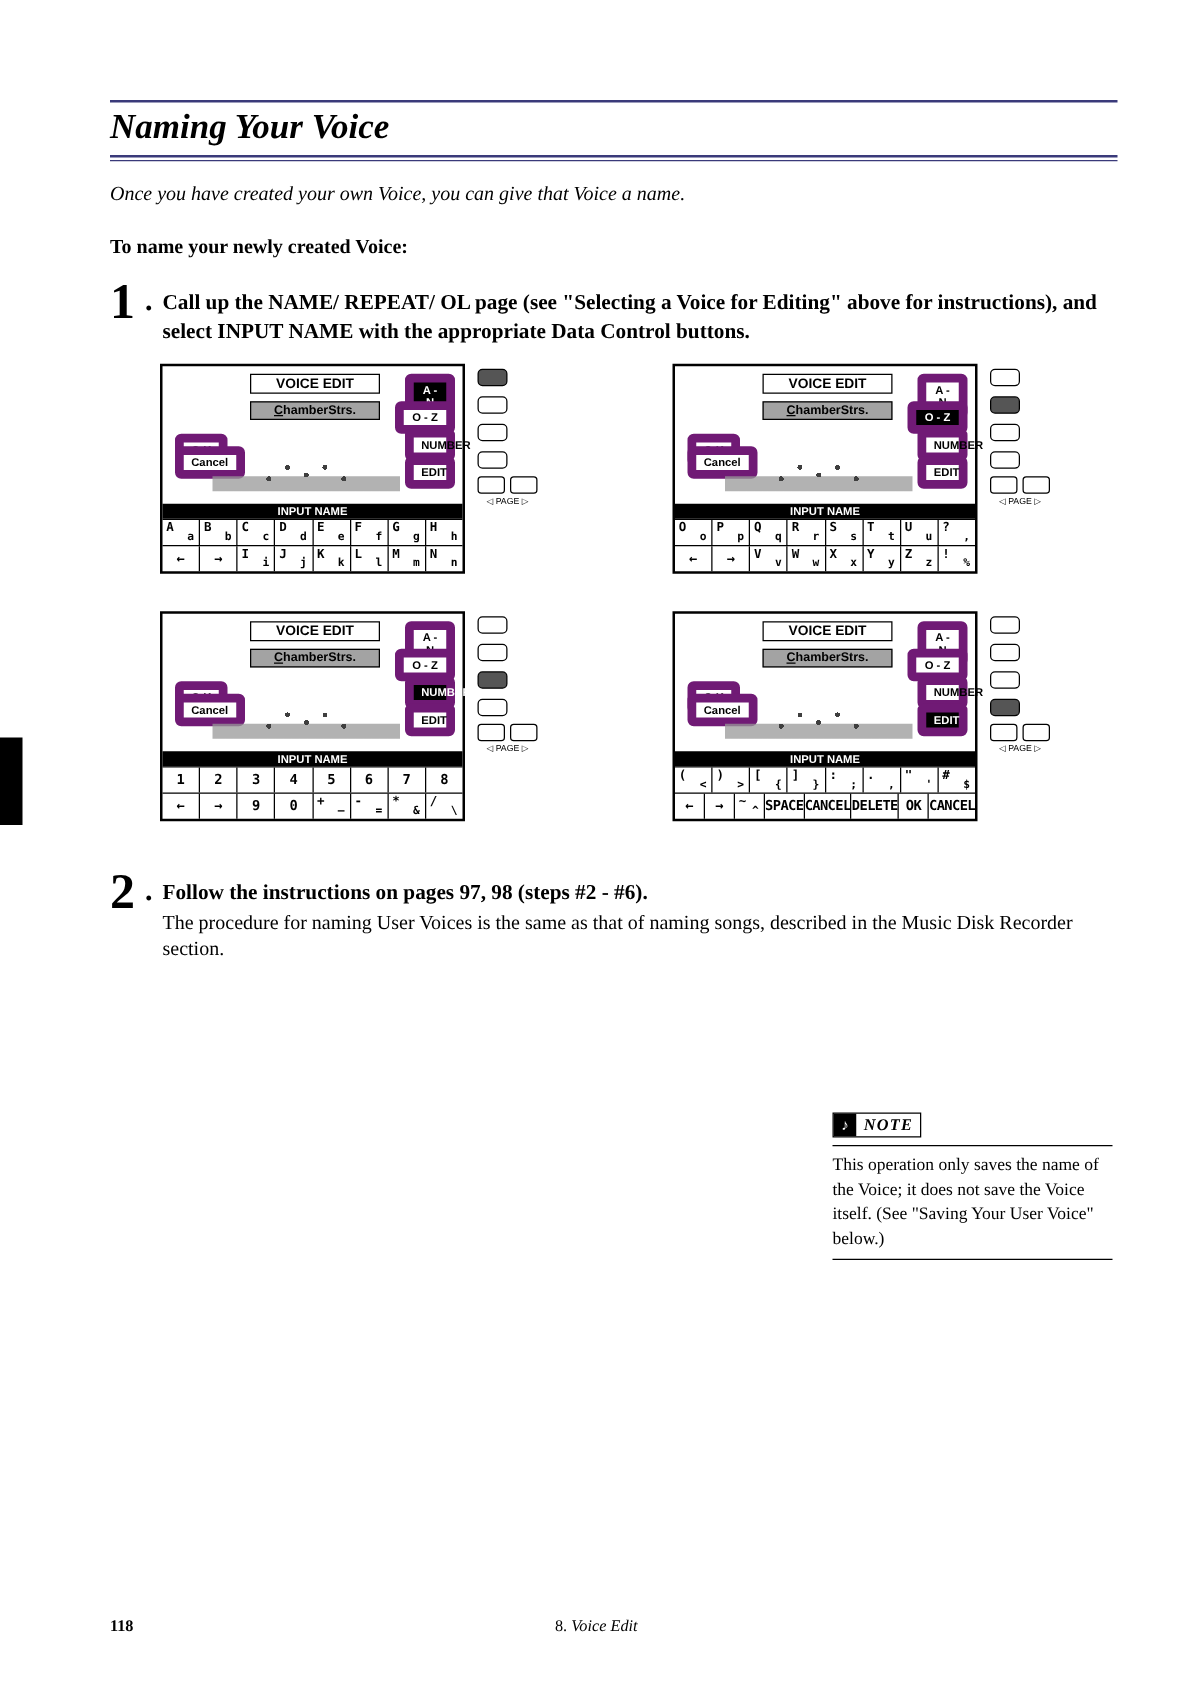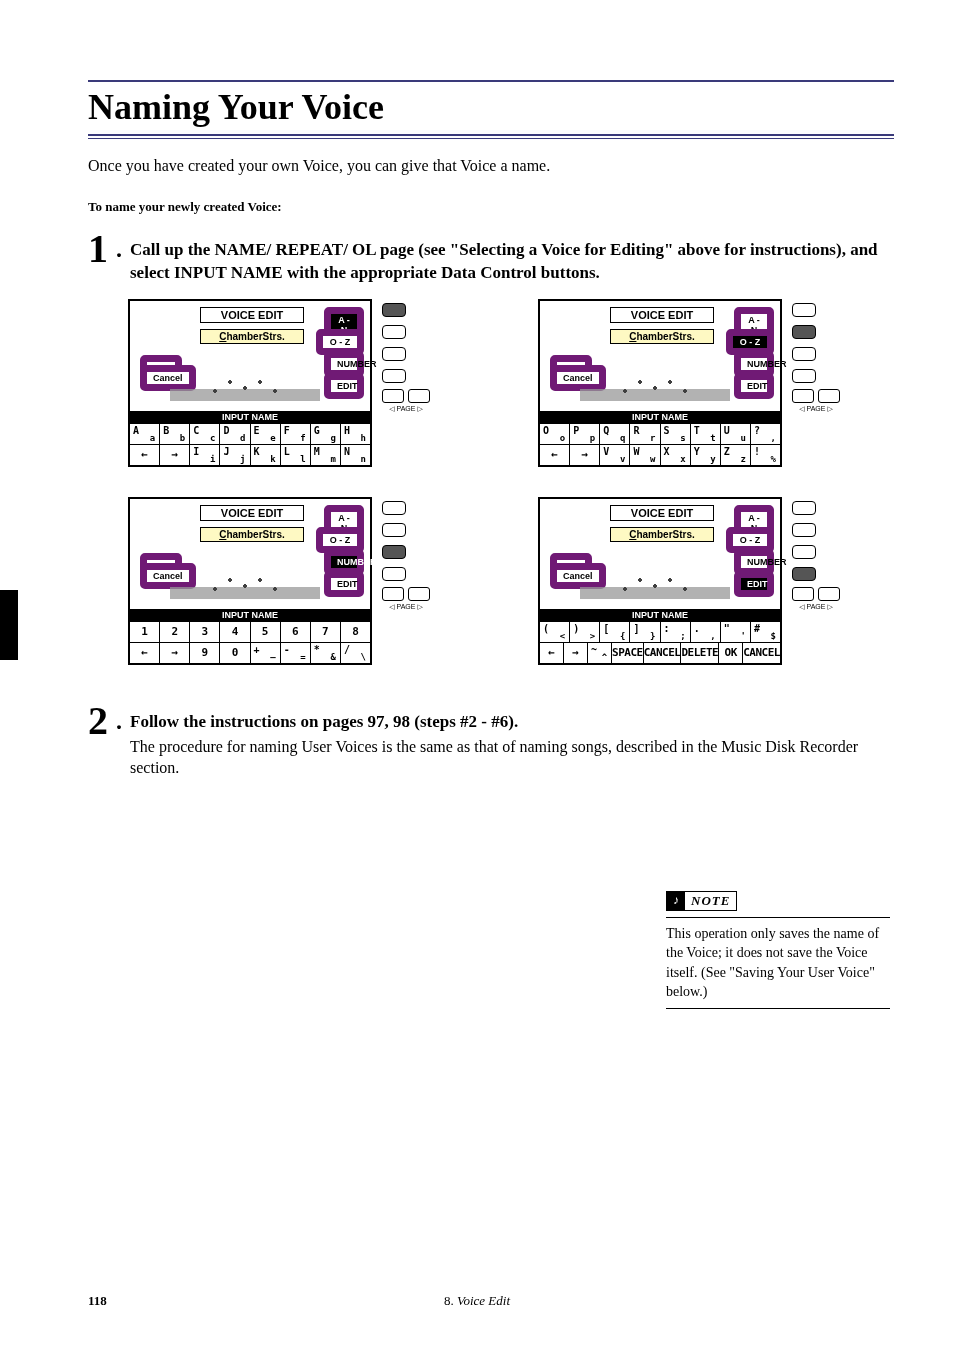--- a/index.html
+++ b/index.html
@@ -17,27 +17,28 @@
     position: absolute;
     left: 0;
     top: 590px;
     width: 18px;
     height: 70px;
     background: #000;
   }
   .hr-double { border: none; border-top: 2px solid #3a3a7a; margin-bottom: 2px; }
   .hr-thin { border: none; border-top: 1px solid #3a3a7a; }
   .title {
+    font-style: italic;
     font-weight: bold;
-    font-size: 36px;
+    font-size: 28px;
     font-family: 'Times New Roman', Georgia, serif;
     margin: 4px 0 6px 0;
   }
-  .intro { font-size: 16px; margin: 18px 0 24px 0; }
-  .subhead { font-weight: bold; font-size: 13px; margin-bottom: 14px; }
+  .intro { font-size: 16px; margin: 18px 0 24px 0; font-style: italic; }
+  .subhead { font-weight: bold; font-size: 16px; margin-bottom: 14px; }
   .step { display: flex; align-items: flex-start; margin-bottom: 10px; }
   .step-num {
     font-family: 'Times New Roman', Georgia, serif;
     font-weight: bold;
     font-size: 40px;
     line-height: 1;
     margin-right: 8px;
   }
   .step-dot { font-size: 24px; font-weight: bold; margin-right: 8px; line-height: 40px; }
   .step-text { font-weight: bold; font-size: 17px; line-height: 1.35; padding-top: 10px; }
@@ -59,21 +60,21 @@
   .lcd-top { position: relative; height: 122px; }
   .lcd-title {
     position: absolute; top: 6px; left: 70px;
     width: 104px; text-align: center;
     border: 1px solid #000; background: #fff; padding: 1px 0; font-weight: bold;
     font-family: Arial, sans-serif; font-size: 11px;
   }
   .lcd-name {
     position: absolute; top: 28px; left: 70px;
     width: 104px; text-align: center;
-    border: 1px solid #000; background: #fef9c3; padding: 1px 0; font-weight: bold;
+    border: 1px solid #000; background: #a3a3a3; padding: 1px 0; font-weight: bold;
     font-family: Arial, sans-serif; font-size: 10px;
   }
   .lcd-name span { text-decoration: underline; }
   .bubble {
     position: absolute; border: 7px solid #701a75; border-radius: 5px;
     padding: 1px 6px; font-family: Arial, sans-serif; font-size: 9px; font-weight: bold;
     background: #fff;
   }
   .bubble.sel { background: #000; color: #fff; }
   .ok { top: 54px; left: 10px; }

